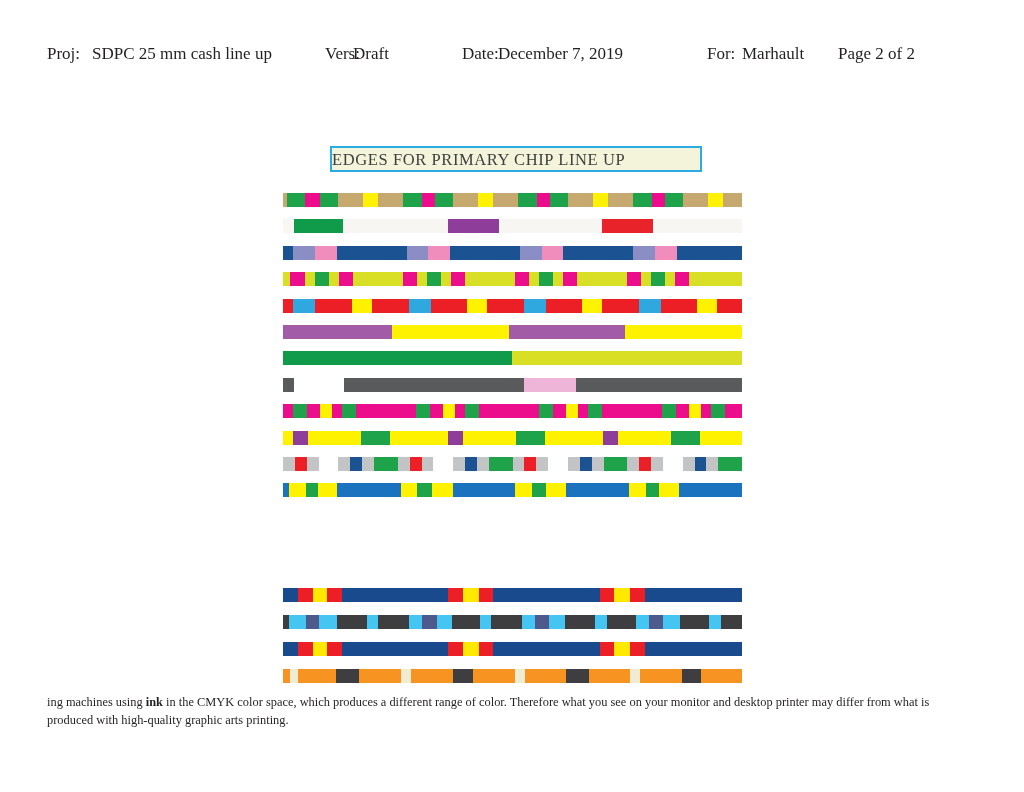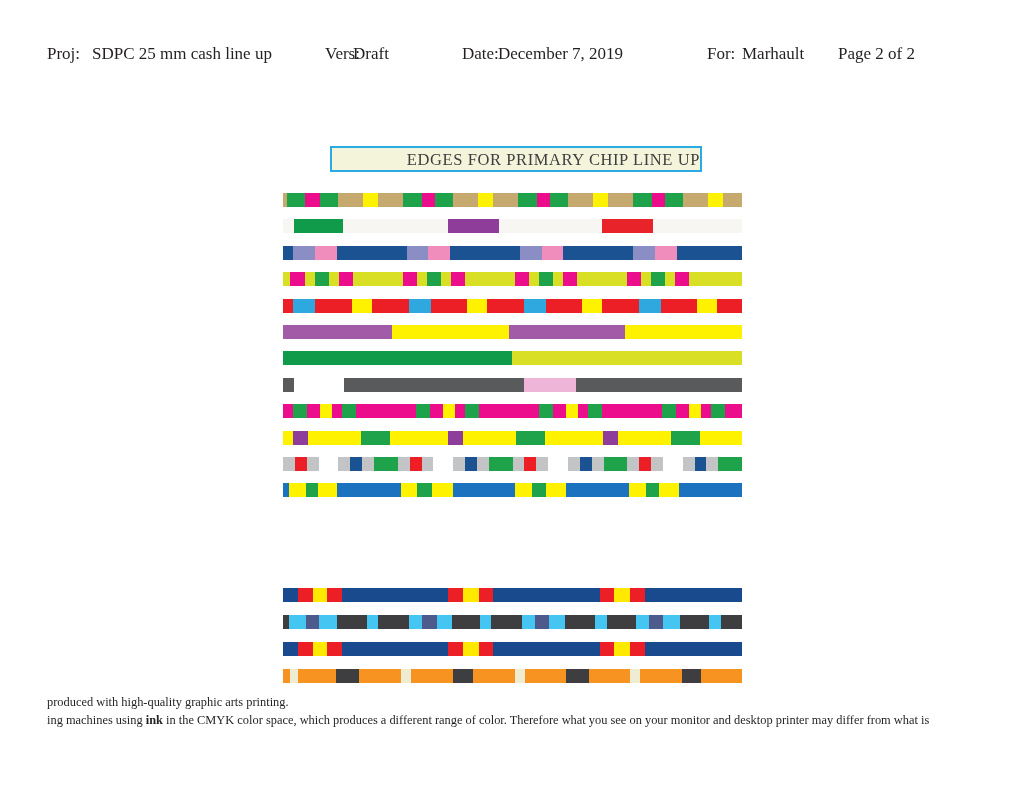--- a/index.html
+++ b/index.html
@@ -1,20 +1,20 @@
 <!DOCTYPE html>
 <html><head>
 <meta charset="utf-8">
 <style>
   html,body{margin:0;padding:0;background:#ffffff;}
   .page{position:relative;width:1024px;height:792px;background:#ffffff;overflow:hidden;
         font-family:"Liberation Serif", serif;color:#231f20;}
   .hfield{position:absolute;top:44px;font-size:17px;white-space:nowrap;color:#231f20;}
   .titlebox{position:absolute;height:22px;border:2px solid #2AABE2;background:#F4F4DB;
-            text-align:right;font-size:16.5px;letter-spacing:0.6px;color:#3E4040;
+            text-align:left;font-size:16.5px;letter-spacing:0.6px;color:#3E4040;
             line-height:23px;white-space:nowrap;}
   .rows{position:absolute;width:459px;}
   .edge-row{display:flex;height:14px;margin-bottom:12.4px;}
   .rows-alt .edge-row{margin-bottom:12.9px;}
   .seg{height:100%;flex-basis:0;}
   .note{position:absolute;left:47px;top:694px;width:940px;font-size:12.4px;
         line-height:1.44;color:#231f20;}
   .note div{white-space:nowrap;}
   .note b{font-weight:bold;}
 </style>
@@ -323,17 +323,17 @@
         <div class="seg" style="flex-grow: 23; background: rgb(62, 62, 64);"></div>
         <div class="seg" style="flex-grow: 42; background: rgb(247, 147, 32);"></div>
         <div class="seg" style="flex-grow: 10; background: rgb(240, 236, 212);"></div>
         <div class="seg" style="flex-grow: 42; background: rgb(247, 147, 32);"></div>
         <div class="seg" style="flex-grow: 20; background: rgb(62, 62, 64);"></div>
         <div class="seg" style="flex-grow: 41; background: rgb(247, 147, 32);"></div>
       </div>
     </div>
 
   <div class="note">
+      <div><span>ing machines using </span><b>ink</b><span> in the CMYK color space, which produces a different range of color. Therefore what you see on your monitor and desktop printer may differ from what is</span></div>
       <div><span>produced with high-quality graphic arts printing.</span></div>
-      <div><span>ing machines using </span><b>ink</b><span> in the CMYK color space, which produces a different range of color. Therefore what you see on your monitor and desktop printer may differ from what is</span></div>
     </div>
 
 </div>
 
 </body></html>

